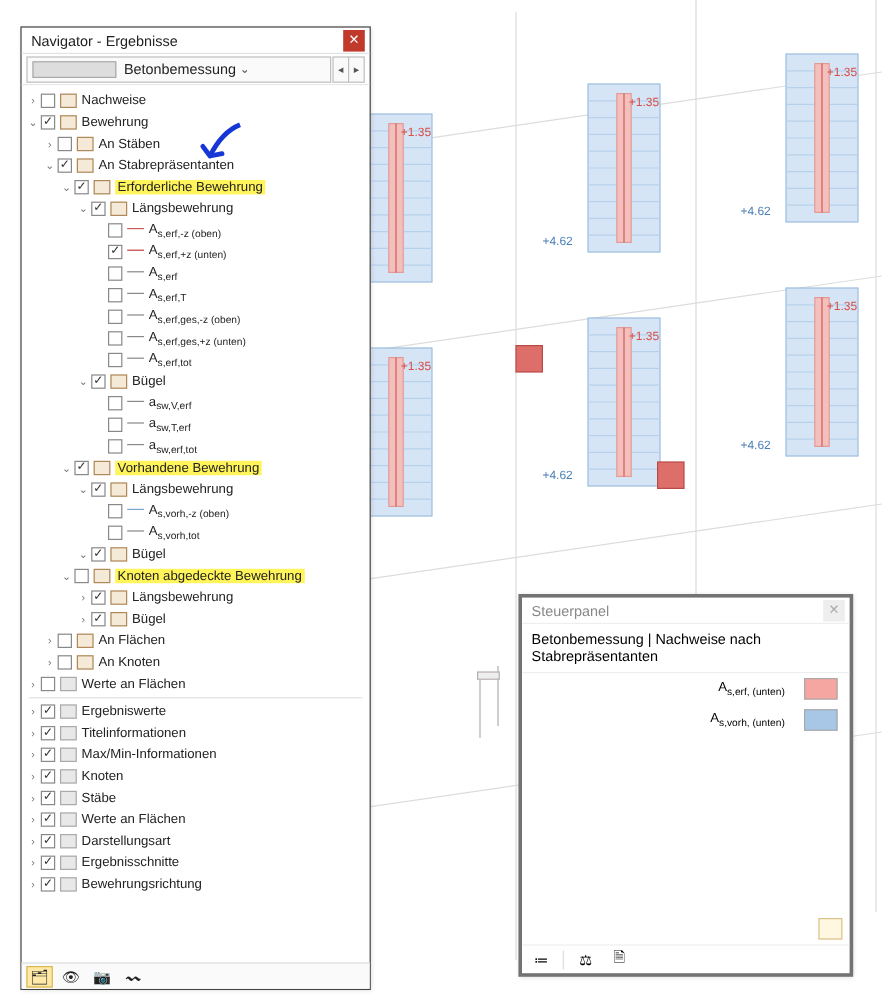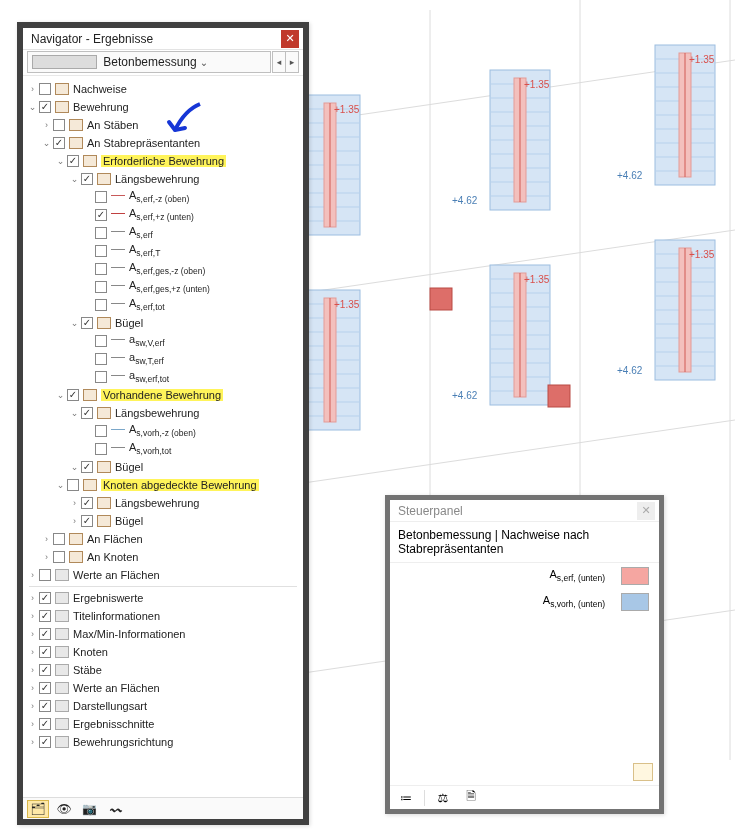--- a/index.html
+++ b/index.html
@@ -5,27 +5,27 @@
   * { box-sizing: border-box; font-family: "Segoe UI", Tahoma, sans-serif; }
   body { margin: 0; width: 735px; height: 836px; position: relative; background: #fff; overflow: hidden; }
 
   
   .viewport { position: absolute; inset: 0; background: #fff; }
   .viewport svg { width: 100%; height: 100%; }
 
   
   .navigator {
     position: absolute; left: 17px; top: 22px; width: 292px; height: 803px;
-    background: #fff; border: 6px solid #404040; box-shadow: 1px 1px 4px rgba(0,0,0,.15);
+    background: #fff; border: 1px solid #404040; box-shadow: 1px 1px 4px rgba(0,0,0,.15);
     font-size: 11px; color: #222;
   }
   .nav-title { display: flex; align-items: center; height: 22px; padding: 0 4px 0 8px; border-bottom: 1px solid #e3e3e3; font-size: 12px; }
   .nav-title span { flex: 1; }
   .nav-close { width: 18px; height: 18px; background: #c0392b; color: #fff; display: flex; align-items: center; justify-content: center; font-size: 11px; cursor: pointer; }
-  .nav-combo { display: flex; align-items: flex-end; height: 26px; padding: 2px 4px; border-bottom: 1px solid #e8e8e8; }
+  .nav-combo { display: flex; align-items: center; height: 26px; padding: 2px 4px; border-bottom: 1px solid #e8e8e8; }
   .nav-combo-inner { flex: 1; display: flex; align-items: center; border: 1px solid #bfbfbf; height: 22px; padding: 0 4px; background: #fafafa; }
   .nav-combo-inner .ico { width: 14px; height: 14px; margin-right: 6px; background: #ddd; border: 1px solid #aaa; }
   .nav-combo-inner span { flex: 1; font-size: 12px; }
   .nav-combo-inner .chev { font-size: 10px; color: #555; padding: 0 3px; }
   .nav-combo-arrows { display: flex; margin-left: 2px; }
   .nav-combo-arrows div { width: 14px; height: 22px; border: 1px solid #bfbfbf; background: #fafafa; display: flex; align-items: center; justify-content: center; font-size: 9px; color: #555; margin-left: -1px; cursor: pointer; }
 
   .tree { position: absolute; top: 50px; left: 0; right: 0; bottom: 22px; overflow: hidden; padding: 2px 0; }
   .tree-row { display: flex; align-items: center; height: 18px; white-space: nowrap; padding-left: 4px; }
   .tree-row .ind { display: inline-block; width: 14px; }
@@ -39,21 +39,21 @@
   .lbl { font-size: 11px; }
   .sep { height: 1px; background: #e0e0e0; margin: 2px 6px; }
 
   .nav-footer { position: absolute; bottom: 0; left: 0; right: 0; height: 22px; border-top: 1px solid #ddd; display: flex; align-items: center; padding: 0 4px; gap: 4px; background: #fafafa; }
   .foot-btn { width: 22px; height: 18px; display: flex; align-items: center; justify-content: center; font-size: 12px; cursor: pointer; }
 
   
   .arrow-callout { position: absolute; left: 165px; top: 100px; width: 40px; height: 40px; pointer-events: none; }
 
   
-  .ctrlpanel { position: absolute; left: 385px; top: 495px; width: 279px; height: 319px; background: #fff; border: 5px solid #737373; box-shadow: 1px 1px 4px rgba(0,0,0,.15); font-size: 12px; }
+  .ctrlpanel { position: absolute; left: 432px; top: 495px; width: 279px; height: 319px; background: #fff; border: 3px solid #737373; box-shadow: 1px 1px 4px rgba(0,0,0,.15); font-size: 12px; }
   .ctrl-title { display: flex; align-items: center; height: 22px; padding: 0 4px 0 8px; color: #888; border-bottom: 1px solid #eee; }
   .ctrl-title span { flex: 1; }
   .ctrl-close { width: 18px; height: 18px; background: #eee; color: #aaa; display: flex; align-items: center; justify-content: center; font-size: 11px; }
   .ctrl-head { padding: 6px 8px; font-weight: normal; font-size: 12px; border-bottom: 1px solid #eee; }
   .legend-row { display: flex; align-items: center; justify-content: flex-end; padding: 4px 10px; gap: 16px; font-size: 11px; }
   .legend-sw { width: 28px; height: 18px; border: 1px solid #aaa; }
   .ctrl-footer { position: absolute; bottom: 0; left: 0; right: 0; height: 24px; border-top: 1px solid #eee; display: flex; align-items: center; padding: 0 6px; gap: 8px; }
   .ctrl-footer .spacer { flex: 1; }
   .ctrl-footer .tbtn { width: 20px; height: 18px; border: 1px solid transparent; display: flex; align-items: center; justify-content: center; font-size: 12px; cursor: pointer; }
   .ctrl-clip { width: 20px; height: 18px; border: 1px solid #d9c089; background: #fff7e0; position: absolute; right: 6px; bottom: 28px; cursor: pointer; }

